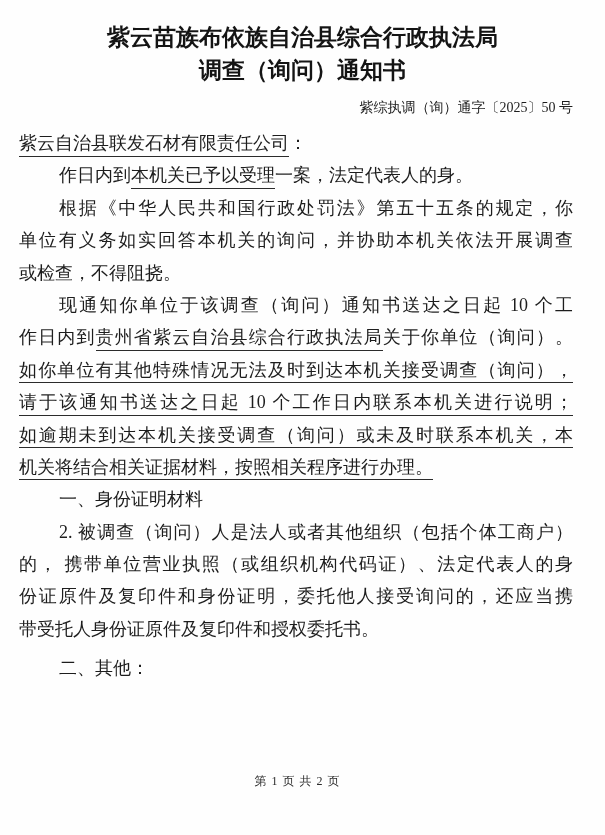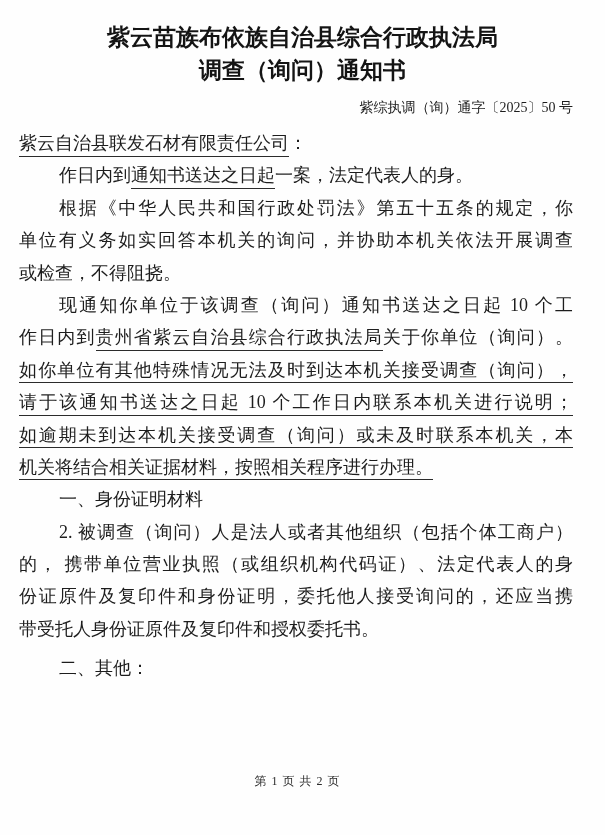--- a/index.html
+++ b/index.html
@@ -71,21 +71,21 @@
 <body>
 
 <div class="page">
   <div class="title-wrap">
     <h1 class="title">紫云苗族布依族自治县综合行政执法局</h1>
     <h1 class="title">调查（询问）通知书</h1>
   </div>
   <div class="docnum">紫综执调（询）通字〔2025〕50 号</div>
   <div class="body-block">
       <div class="line"><span class="u">紫云自治县联发石材有限责任公司</span><span>：</span></div>
-      <div class="line ind"><span>作日内到</span><span class="u">通知书送达之日起</span><span>一案，法定代表人的身。</span></div>
+      <div class="line ind"><span>作日内到</span><span class="u">本机关已予以受理</span><span>一案，法定代表人的身。</span></div>
       <div class="line ind jst"><span>根据《中华人民共和国行政处罚法》第五十五条的规定，你</span></div>
       <div class="line jst"><span>单位有义务如实回答本机关的询问，并协助本机关依法开展调查</span></div>
       <div class="line"><span>或检查，不得阻挠。</span></div>
       <div class="line ind jst"><span>现通知你单位于该调查（询问）通知书送达之日起 10 个工</span></div>
       <div class="line jst"><span>作日内到</span><span class="u">贵州省紫云自治县综合行政执法局</span><span>关于你单位（询问）。</span></div>
       <div class="line jst"><span class="u">如你单位有其他特殊情况无法及时到达本机关接受调查（询问），</span></div>
       <div class="line jst"><span class="u">请于该通知书送达之日起 10 个工作日内联系本机关进行说明；</span></div>
       <div class="line jst"><span class="u">如逾期未到达本机关接受调查（询问）或未及时联系本机关，本</span></div>
       <div class="line"><span class="u">机关将结合相关证据材料，按照相关程序进行办理。</span></div>
       <div class="line ind"><span>一、身份证明材料</span></div>

